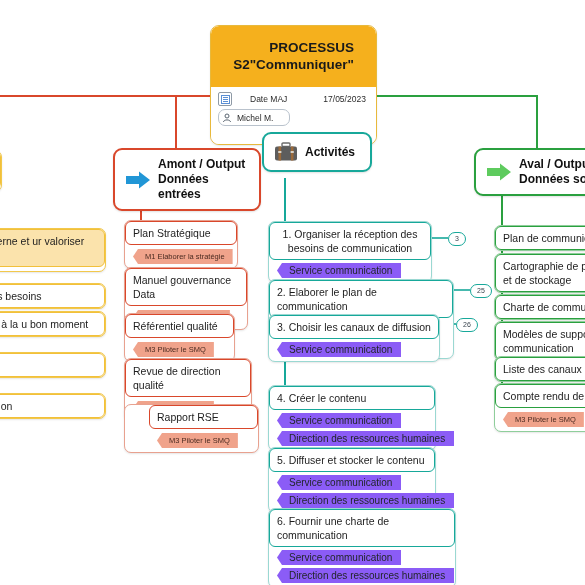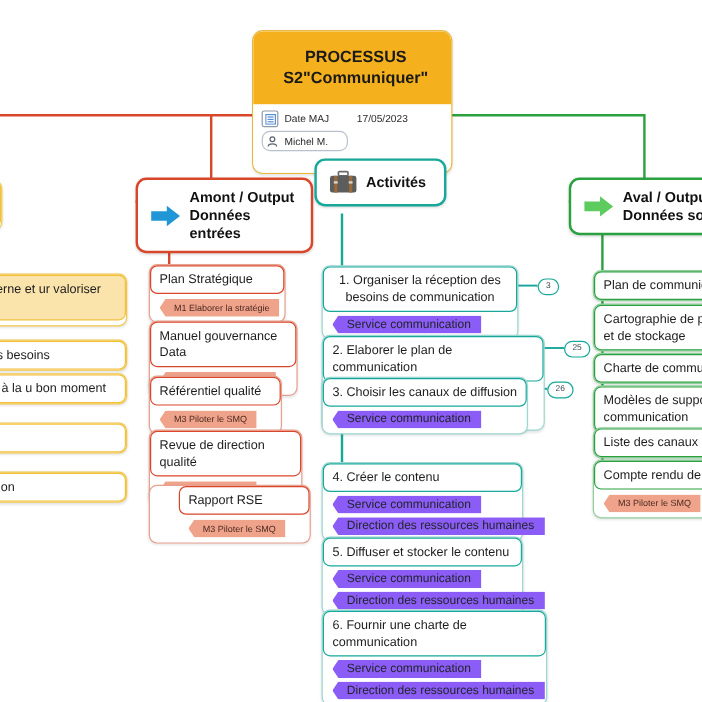--- a/index.html
+++ b/index.html
@@ -18,25 +18,25 @@
   .root{
     position:absolute;left:210px;top:25px;width:165px;
     border:1px solid #e8b93c;border-radius:9px;
     background:#ffffff;
     box-shadow:0 1px 2px rgba(0,0,0,.10);
     overflow:hidden;z-index:6;
   }
   .root-title{
     background:#f5b01d;color:#1a1a1a;
     font-weight:bold;font-size:13.5px;line-height:17px;
-    text-align:center;padding:13px 0 14px 6px;
+    text-align:right;padding:13px 22px 14px 6px;
     border-radius:8px 8px 0 0;
   }
   .root-meta{padding:5px 7px 6px 7px;background:#fff;}
-  .meta-row{display:flex;align-items:center;gap:5px;margin-bottom:3px;}
+  .meta-row{display:flex;align-items:center;gap:18px;margin-bottom:3px;}
   .meta-row:last-child{margin-bottom:12px;}
   .mini-ico{
     width:12px;height:12px;flex:0 0 12px;
     border:1px solid #8f9aa6;border-radius:2px;background:#fff;
     display:flex;align-items:center;justify-content:center;
   }
   .mini-ico svg{display:block;}
   .meta-lbl{font-size:8.5px;color:#2b2b2b;}
   .meta-val{font-size:8.5px;color:#2b2b2b;margin-left:18px;}
   .person-chip{

